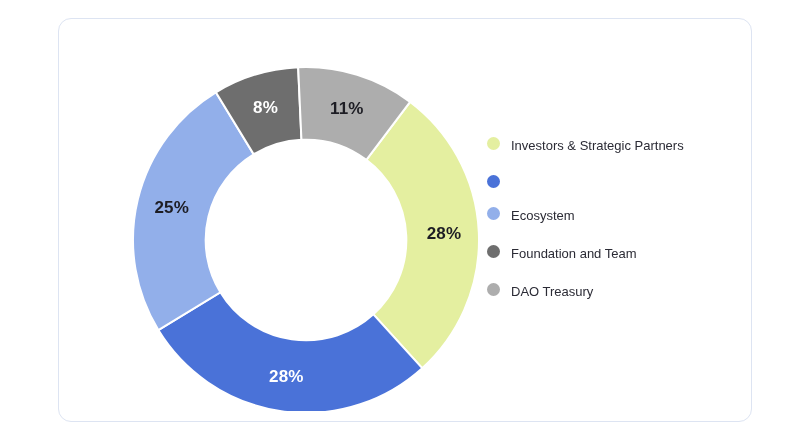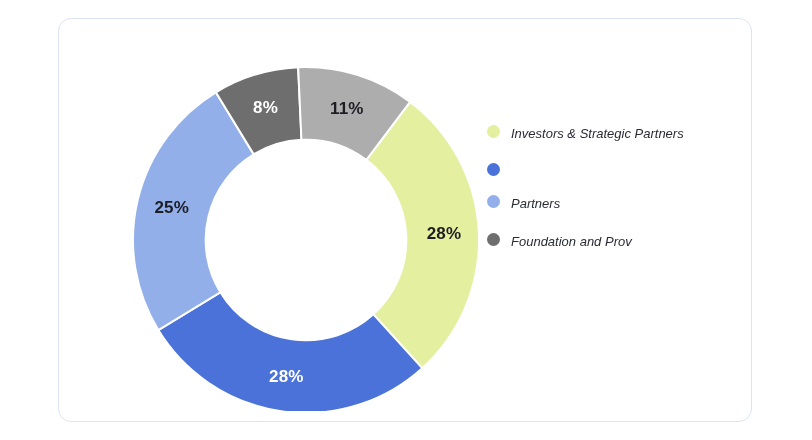--- a/index.html
+++ b/index.html
@@ -43,23 +43,22 @@
   .slice-label {
     font-family: "Liberation Sans", sans-serif;
     font-size: 17px;
     font-weight: 700;
     letter-spacing: 0.2px;
   }
 
   #legend {
     position: absolute;
     left: 428px;
-    top: 104px;
+    top: 116px;
     width: 230px;
-    font-style: italic;
   }
 
   .legend-item {
     display: flex;
     align-items: flex-start;
     margin-bottom: 17px;
   }
   .legend-item:last-child { margin-bottom: 0; }
 
   .legend-dot {
@@ -106,21 +105,25 @@
   <div id="legend">
       <div class="legend-item">
         <span class="legend-dot" style="background: rgb(228, 239, 160);"></span>
         <span class="legend-label">Investors &amp; Strategic Partners</span>
       </div>
       <div class="legend-item">
         <span class="legend-dot" style="background: rgb(74, 114, 216);"></span>
       </div>
       <div class="legend-item">
         <span class="legend-dot" style="background: rgb(146, 175, 234);"></span>
-        <span class="legend-label">Partners</span>
+        <span class="legend-label">Ecosystem</span>
       </div>
       <div class="legend-item">
         <span class="legend-dot" style="background: rgb(110, 110, 110);"></span>
-        <span class="legend-label">Foundation and Prov</span>
+        <span class="legend-label">Foundation and Team</span>
+      </div>
+      <div class="legend-item">
+        <span class="legend-dot" style="background: rgb(173, 173, 173);"></span>
+        <span class="legend-label">DAO Treasury</span>
       </div>
     </div>
 
 </div>
 
 </body></html>

